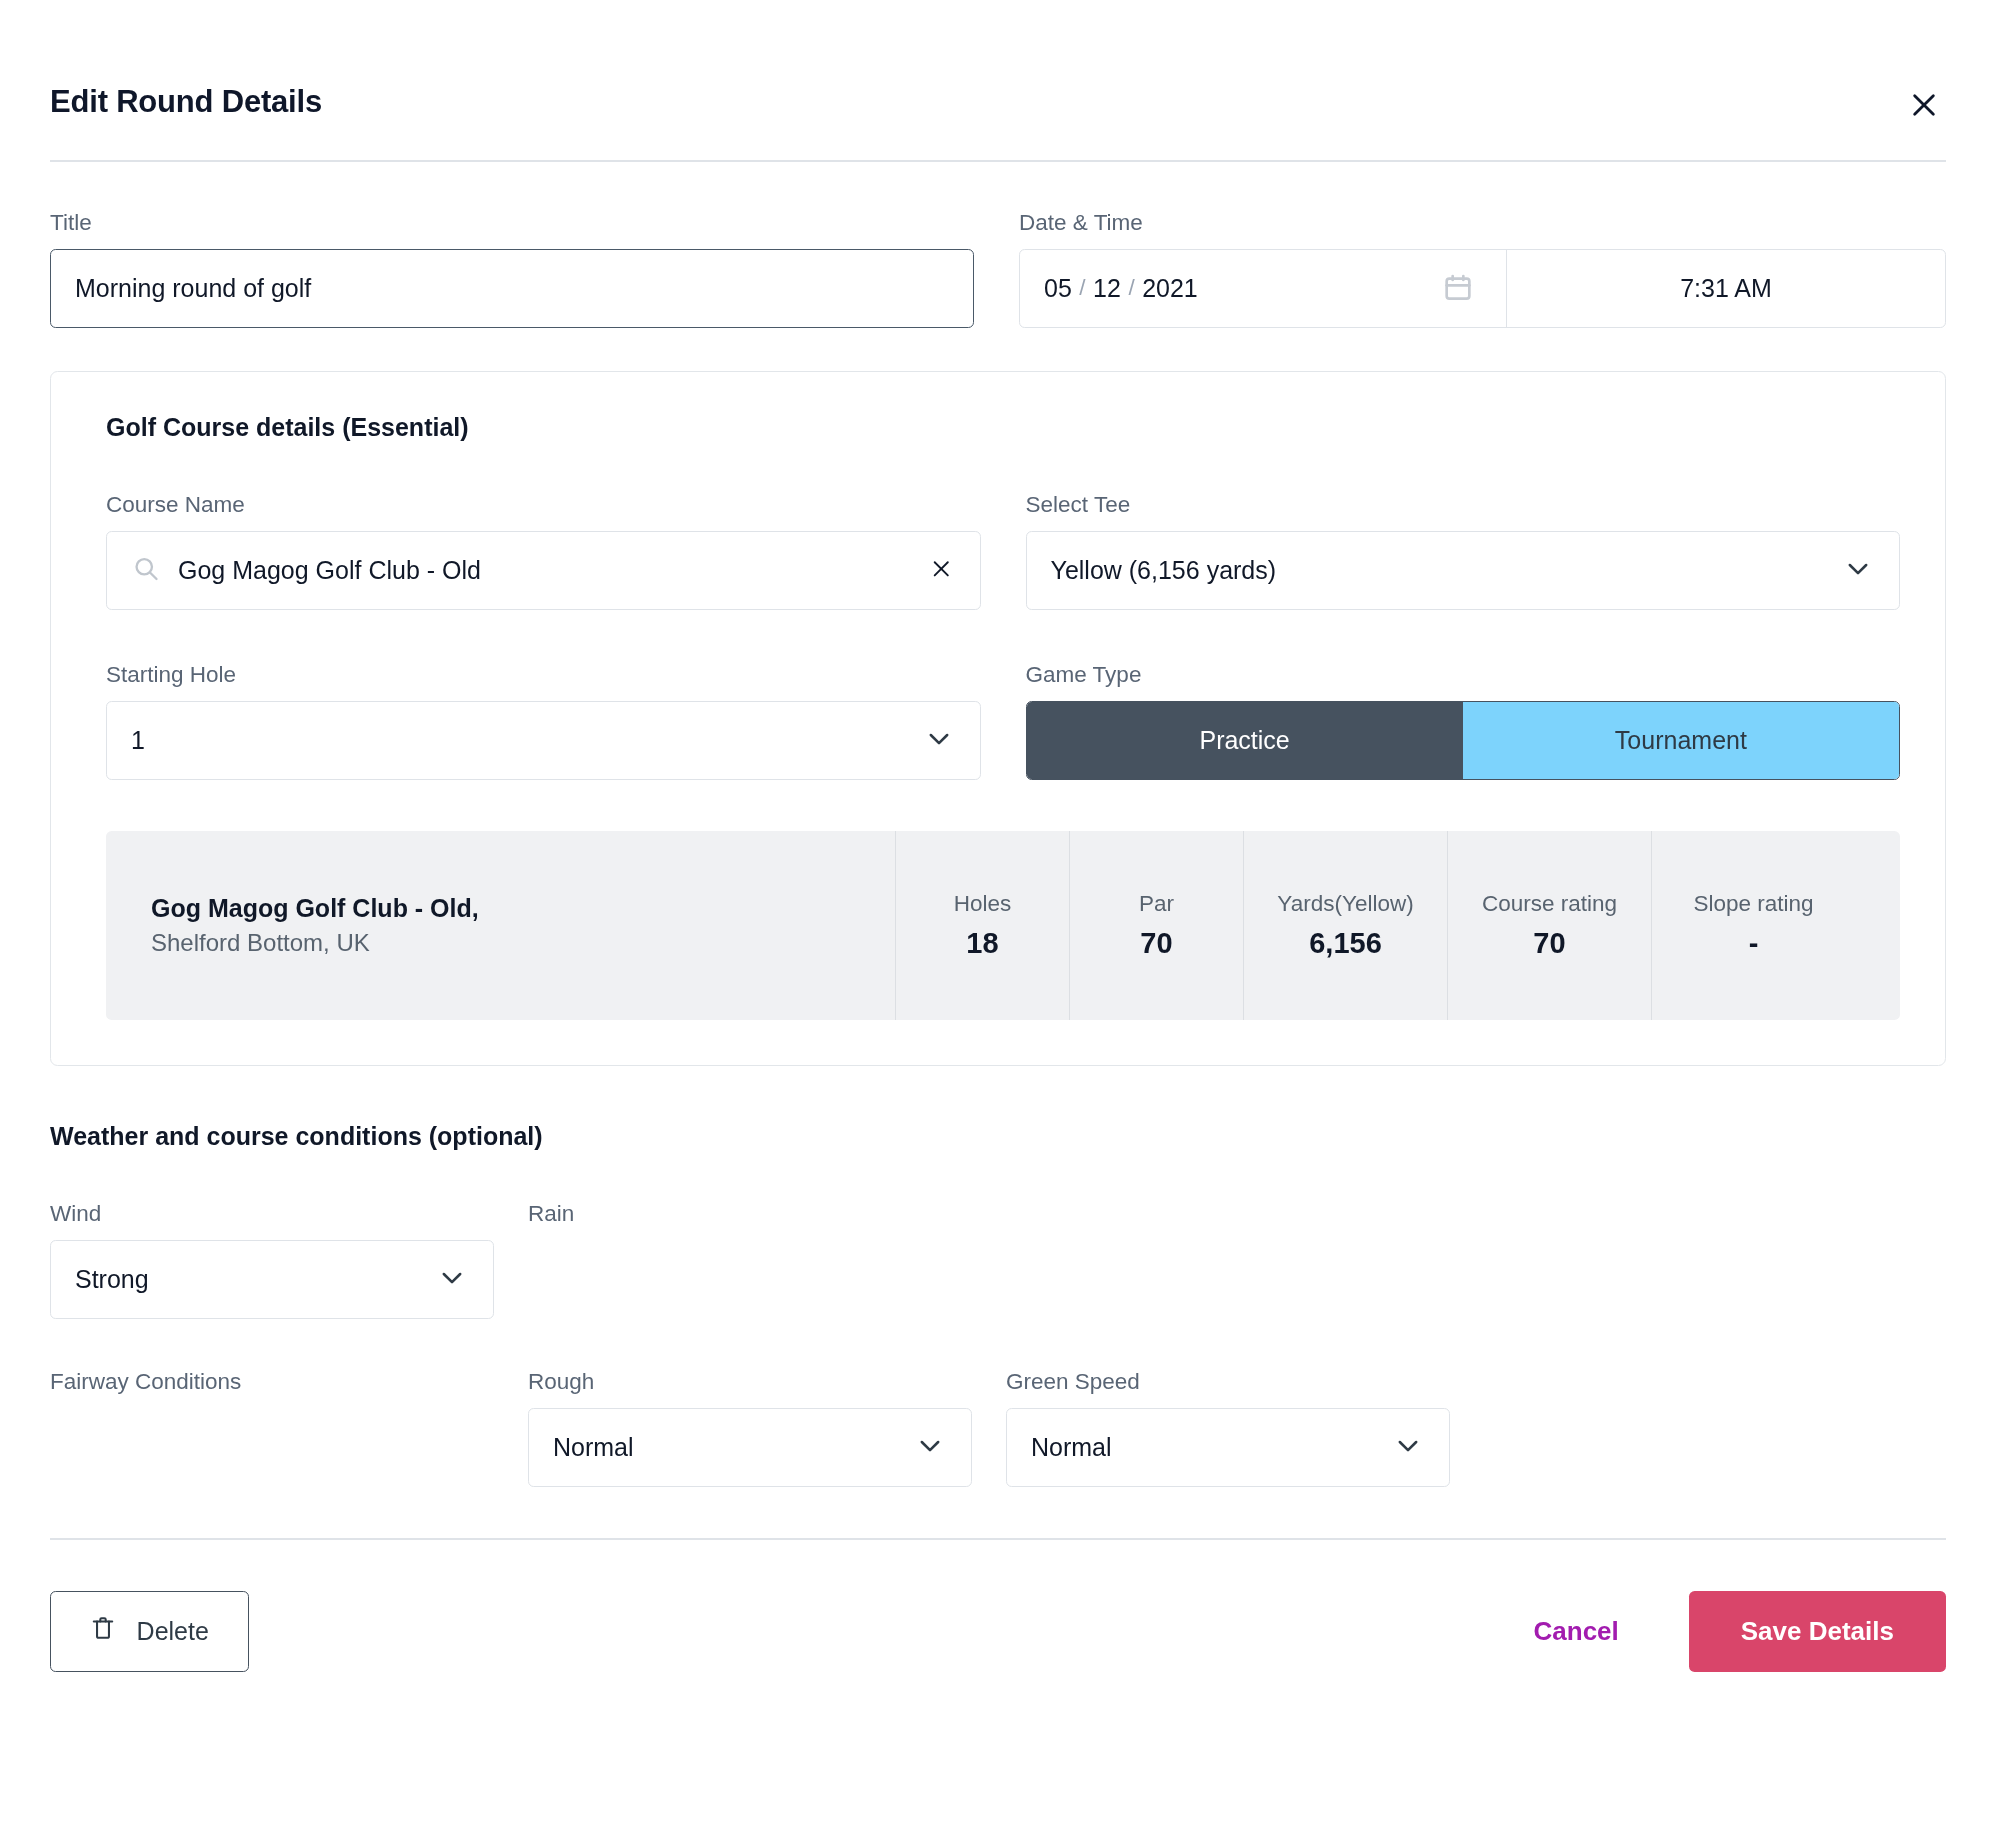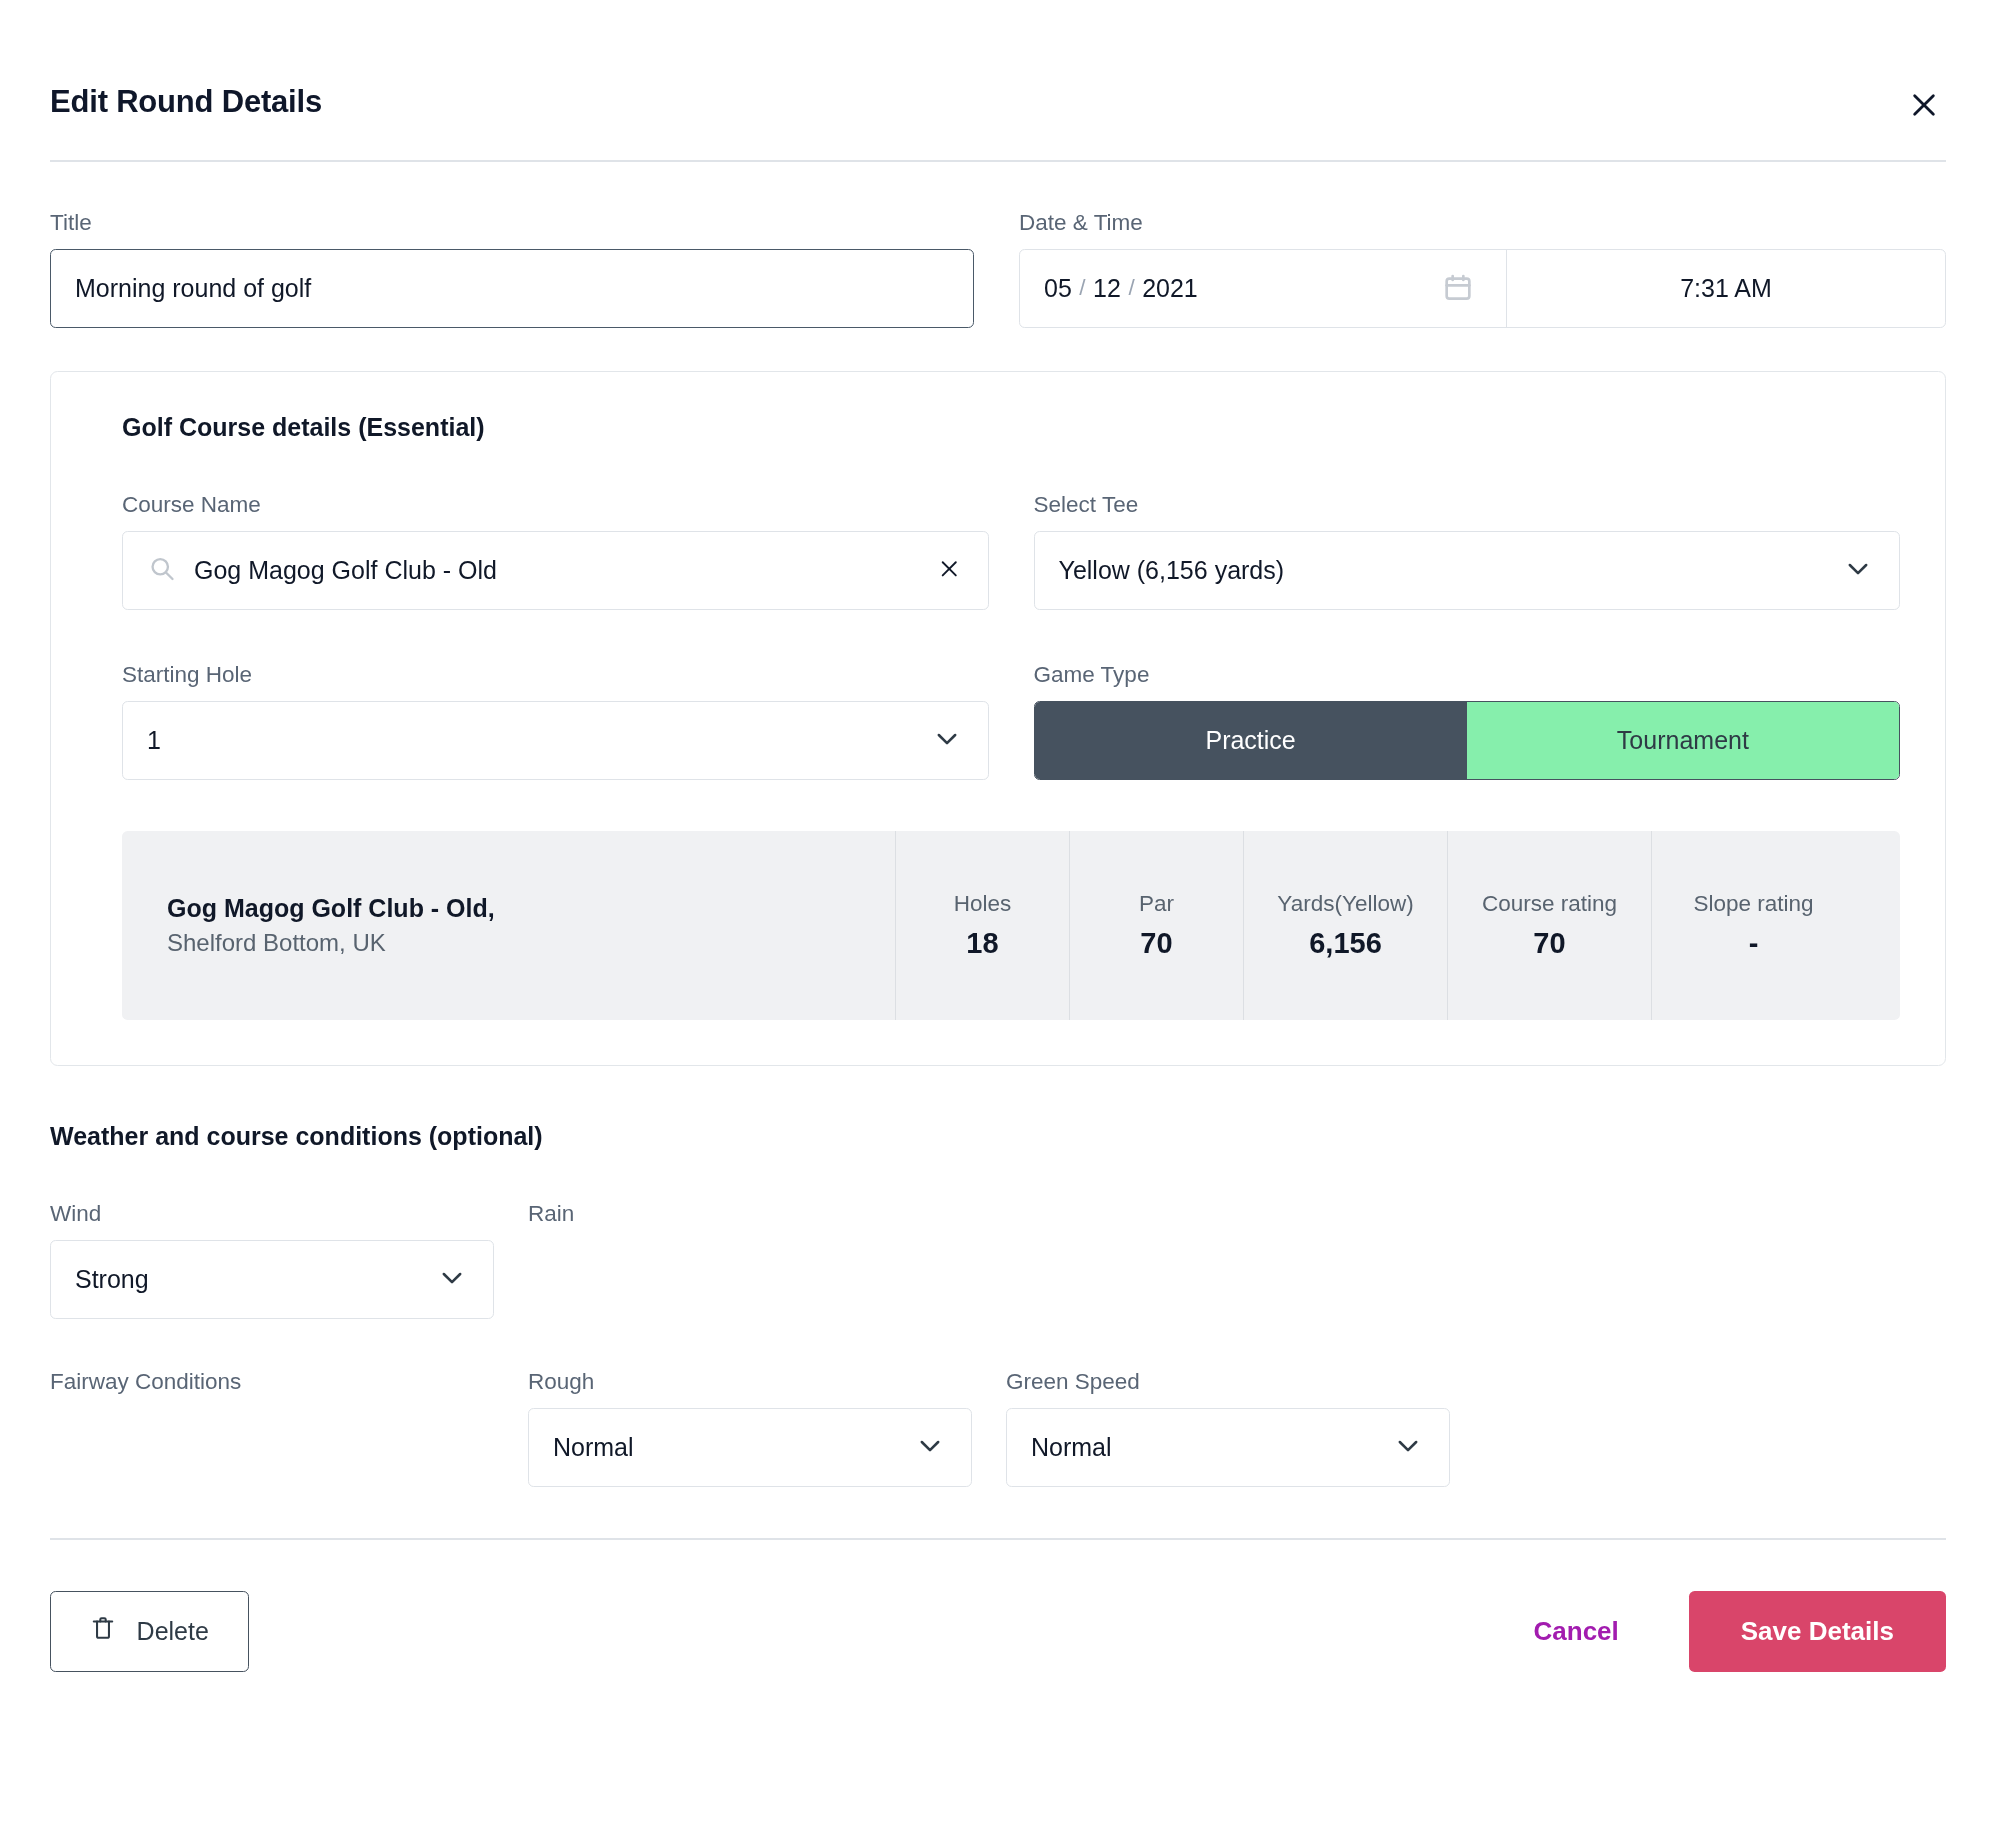--- a/index.html
+++ b/index.html
@@ -117,21 +117,21 @@
     justify-content: center;
     font-size: 25px;
     color: #101828;
   }
 
   
   .card {
     margin-top: 43px;
     border: 1.9px solid #e2e6ea;
     border-radius: 7.5px;
-    padding: 41px 45px 45px 71px;
+    padding: 41px 45px 45px 55px;
   }
   .card-title {
     font-size: 25px;
     font-weight: bold;
     color: #101828;
     margin-bottom: 49px;
   }
   .card-row {
     display: flex;
     gap: 45px;
@@ -180,21 +180,21 @@
     border-radius: 5.6px;
     overflow: hidden;
   }
   .seg {
     flex: 1 1 0;
     display: flex;
     align-items: center;
     justify-content: center;
     font-size: 25px;
     cursor: pointer;
-    background: #86efac;
+    background: #7dd3fc;
     color: #2e3a45;
     border: none;
     font-family: inherit;
   }
   .seg.active {
     background: #46525f;
     color: #ffffff;
   }
 
   

